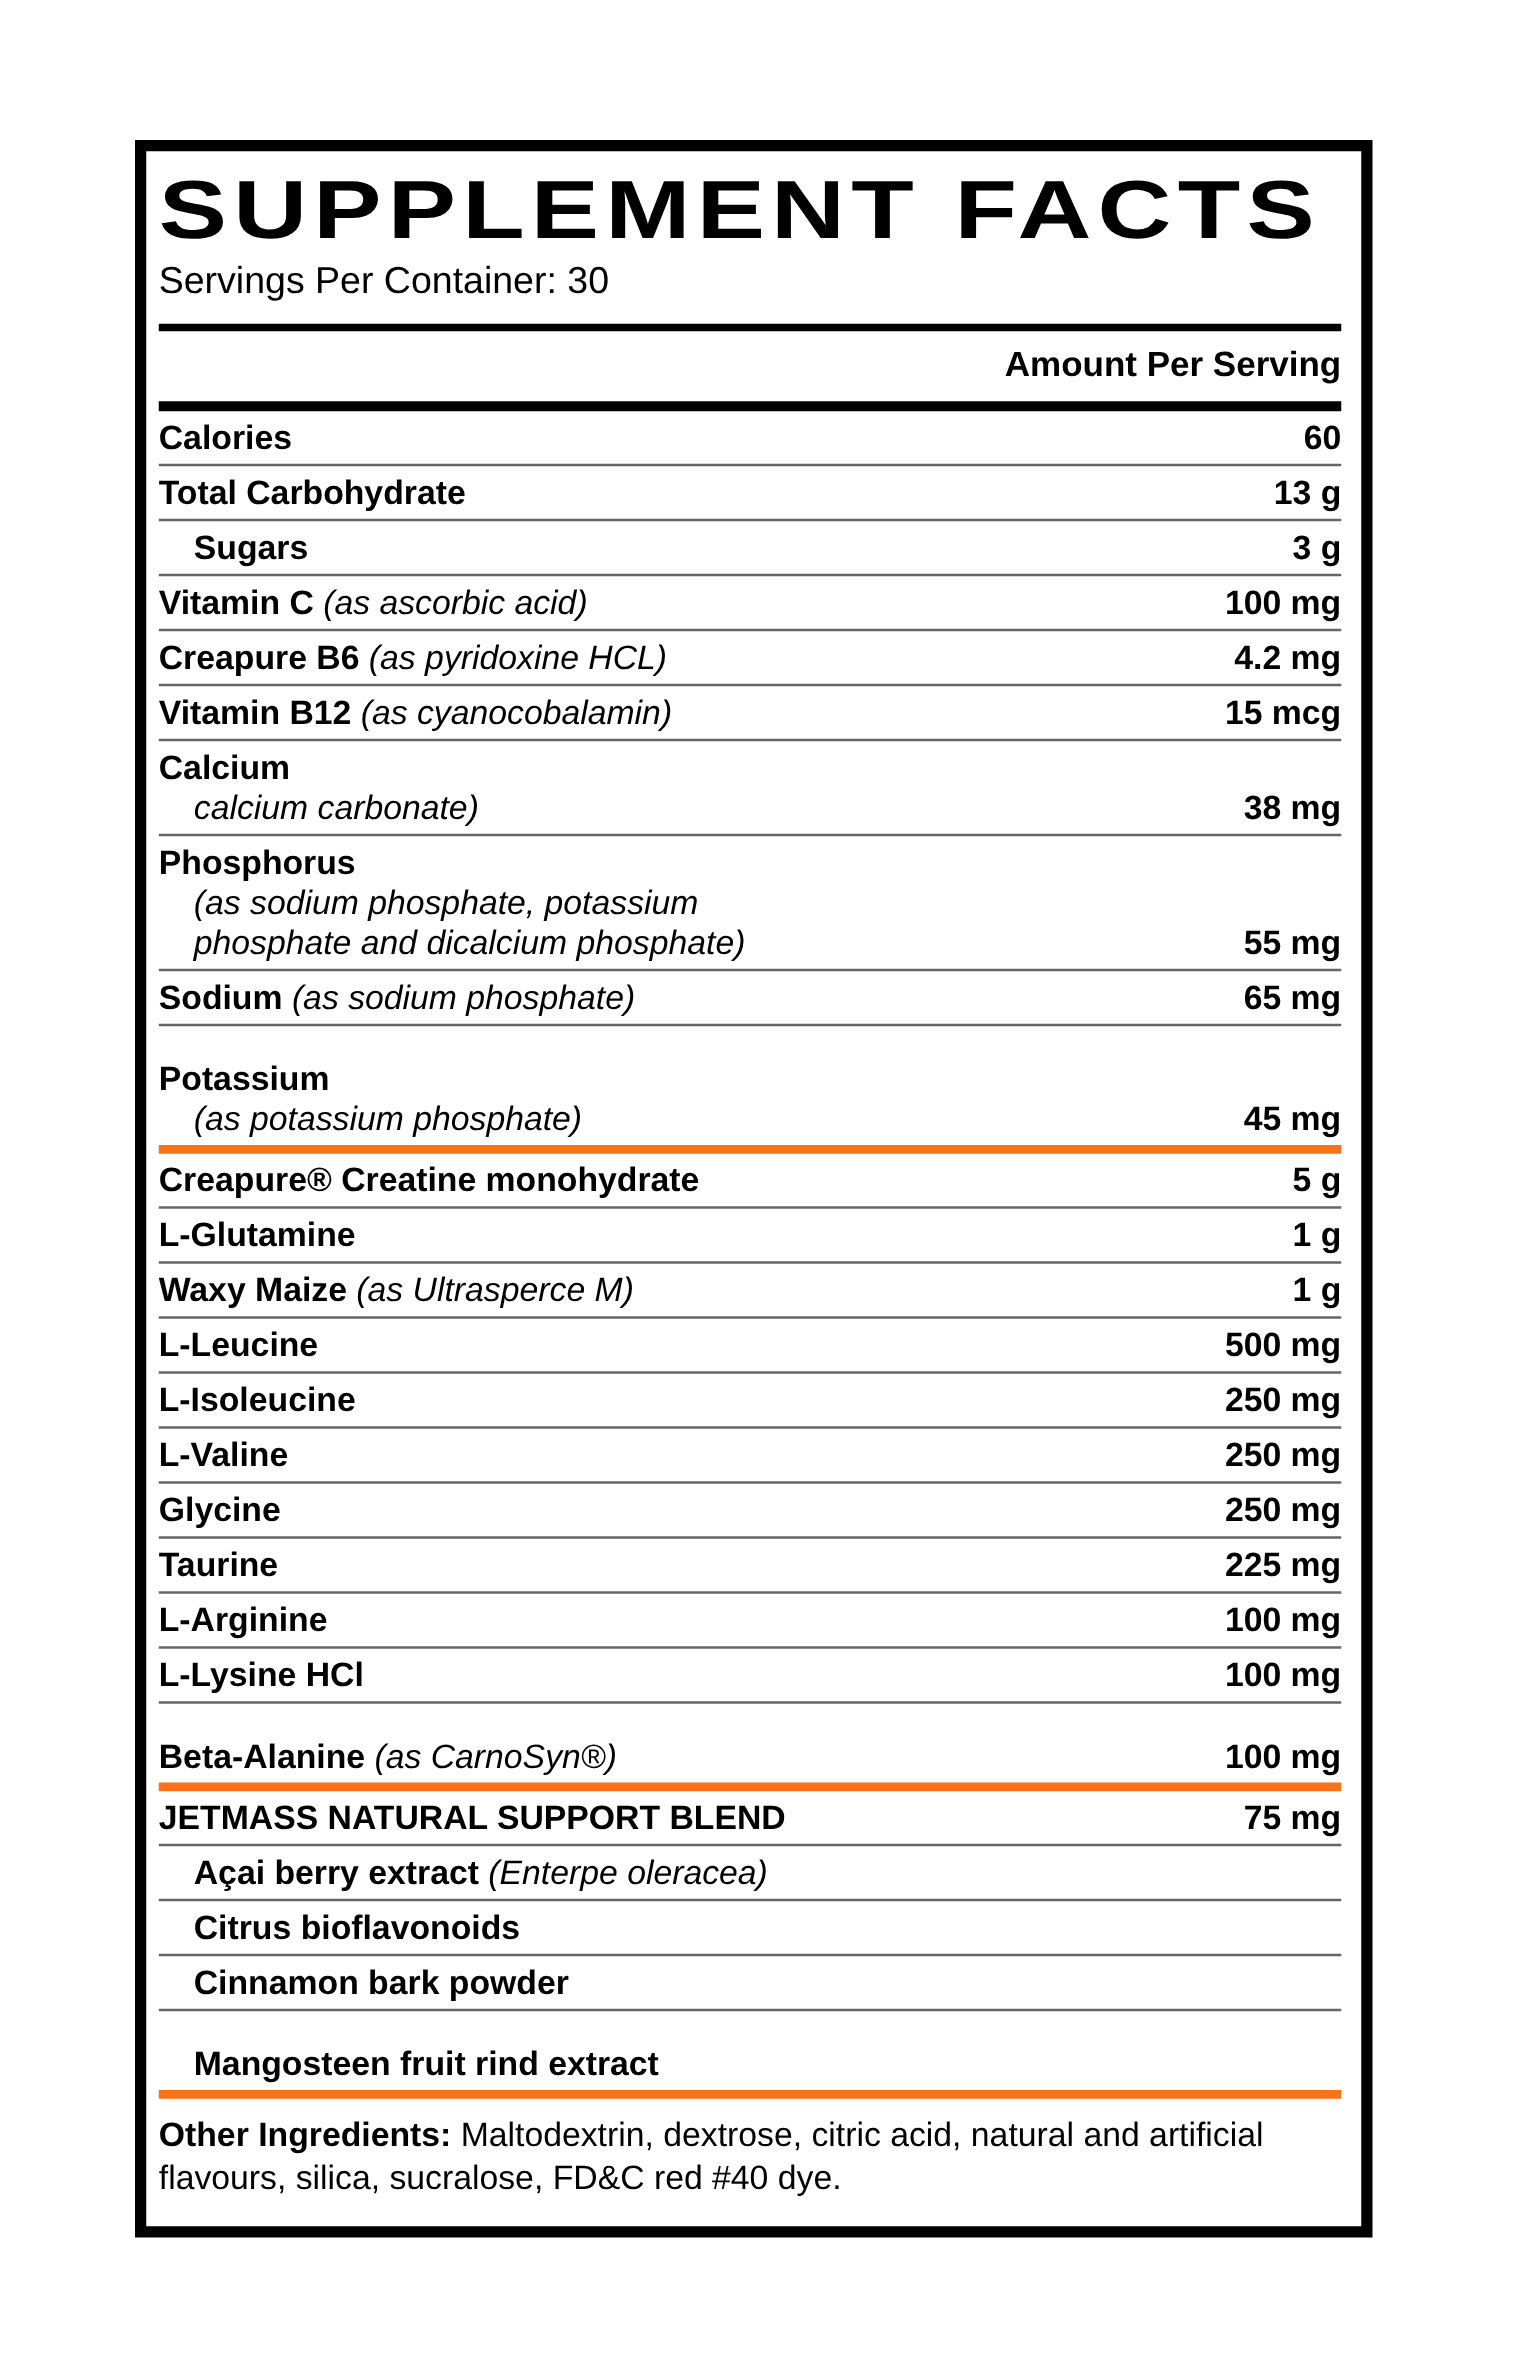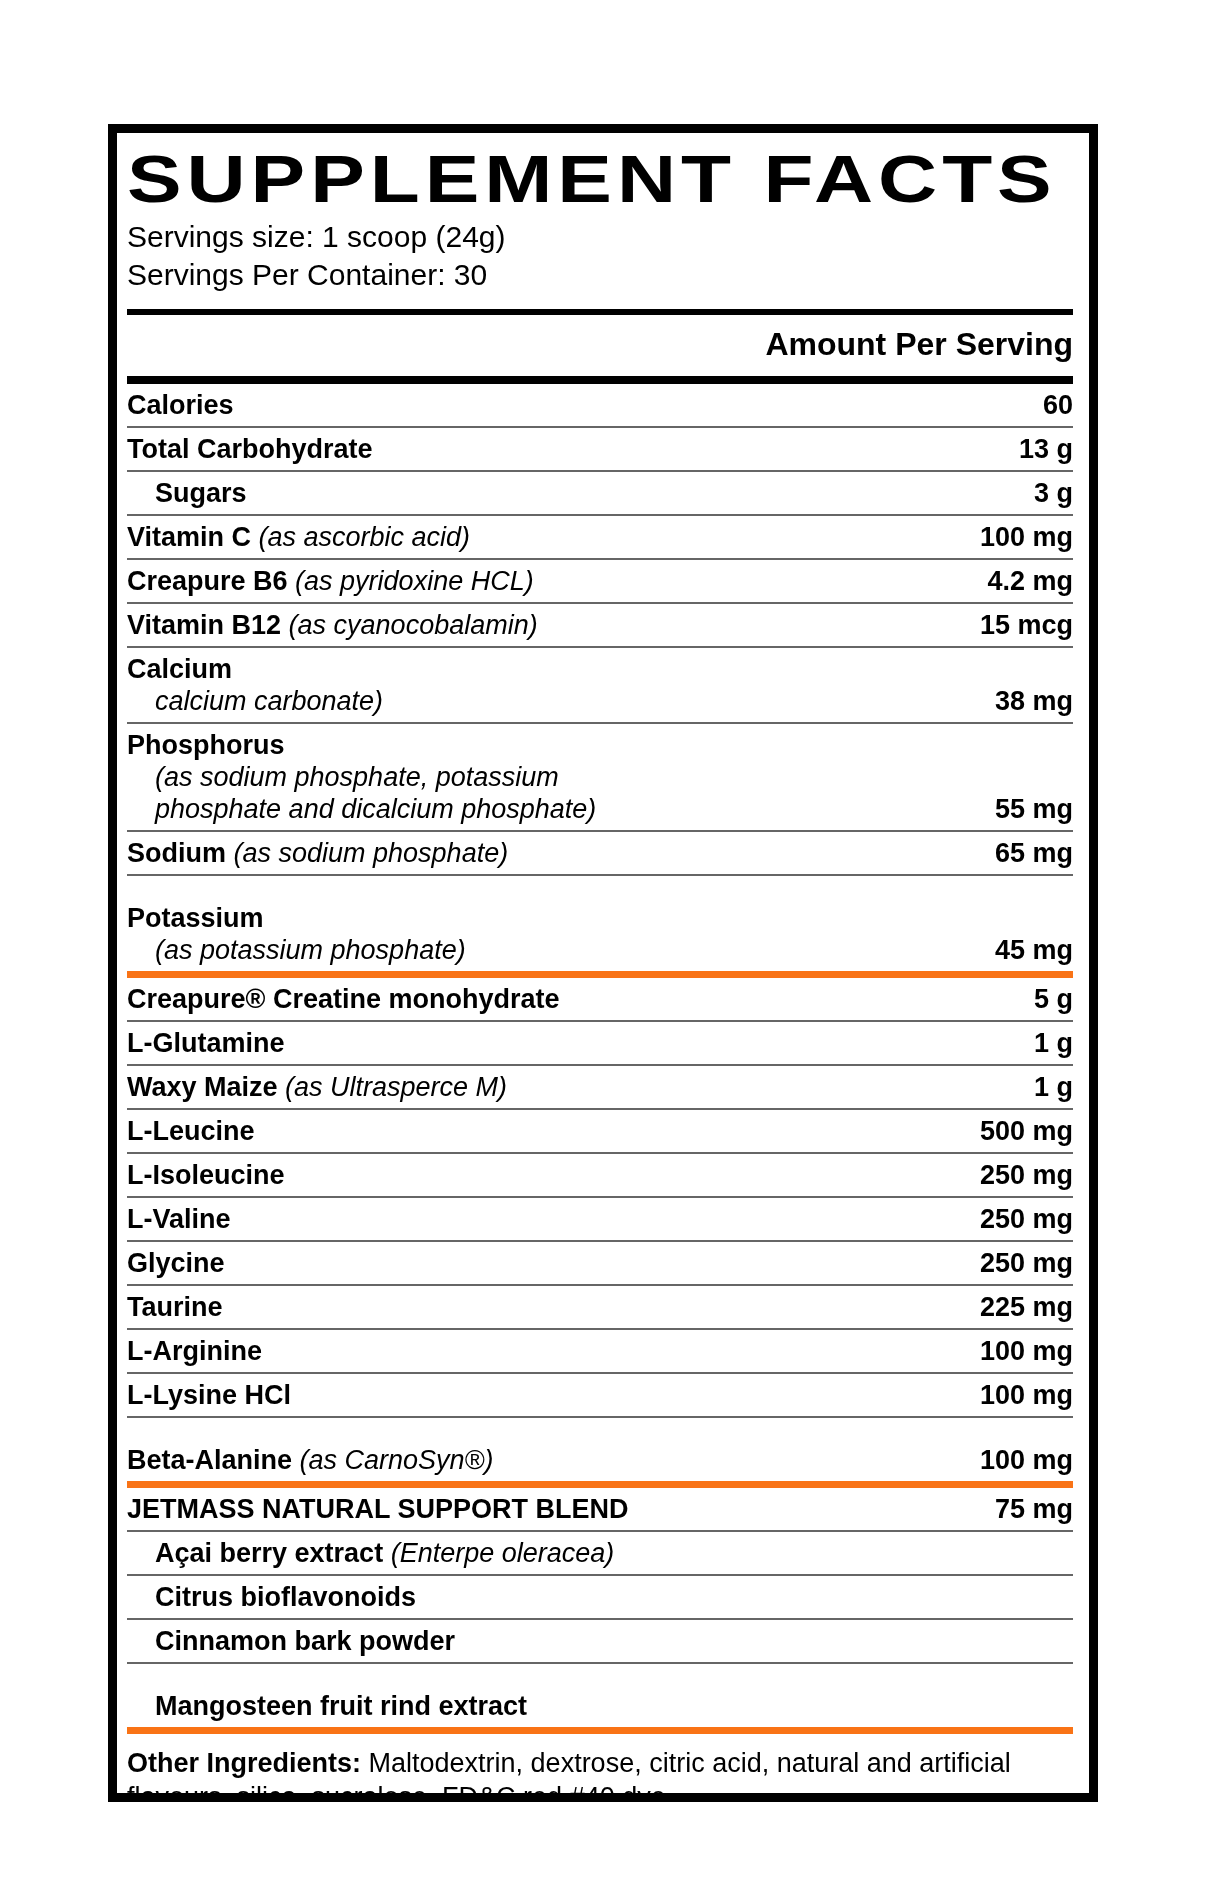--- a/index.html
+++ b/index.html
@@ -8,21 +8,21 @@
     background: #ffffff;
     width: 1218px;
     height: 1897px;
     font-family: "Liberation Sans", sans-serif;
     color: #000;
     position: relative;
   }
   .label-box {
     position: absolute;
     left: 108px;
-    top: 124px;
+    top: 112px;
     width: 990px;
     height: 1678px;
     border: 9px solid #000;
     box-sizing: border-box;
     background: #fff;
     padding: 15px 16px 12px 10px;
     overflow: hidden;
   }
   .title {
     font-size: 66px;
@@ -39,21 +39,21 @@
     font-size: 30px;
     line-height: 38px;
     font-weight: normal;
   }
   .amount-header {
     margin-top: 15px;
     border-top: 6px solid #000;
     border-bottom: 8px solid #000;
     text-align: right;
     font-weight: bold;
-    font-size: 32px;
+    font-size: 28px;
     padding: 11px 0 13px 0;
   }
   .rows { width: 100%; }
   .row {
     padding: 5px 0;
   }
   .row.thin  { border-bottom: 2px solid #666; text-align: right; }
   .row.thick { border-bottom: 7px solid #f97316; margin-top: 21px; }
   .line {
     display: flex;
@@ -77,21 +77,20 @@
     line-height: 34px;
   }
   .footer .oi-label { font-weight: bold; }
 </style>
 </head>
 <body>
 
 <div class="label-box">
   <div class="title">SUPPLEMENT FACTS</div>
   <div class="servings">
-    <div>Servings size: 1 scoop (24g)</div>
     <div>Servings Per Container: 30</div>
   </div>
   <div class="amount-header">Amount Per Serving</div>
 
   <div class="rows">
       <div class="row thin">
         <div class="line">
           <span class="left"><span class="nm">Calories</span></span>
           <span class="amt">60</span>
         </div>

